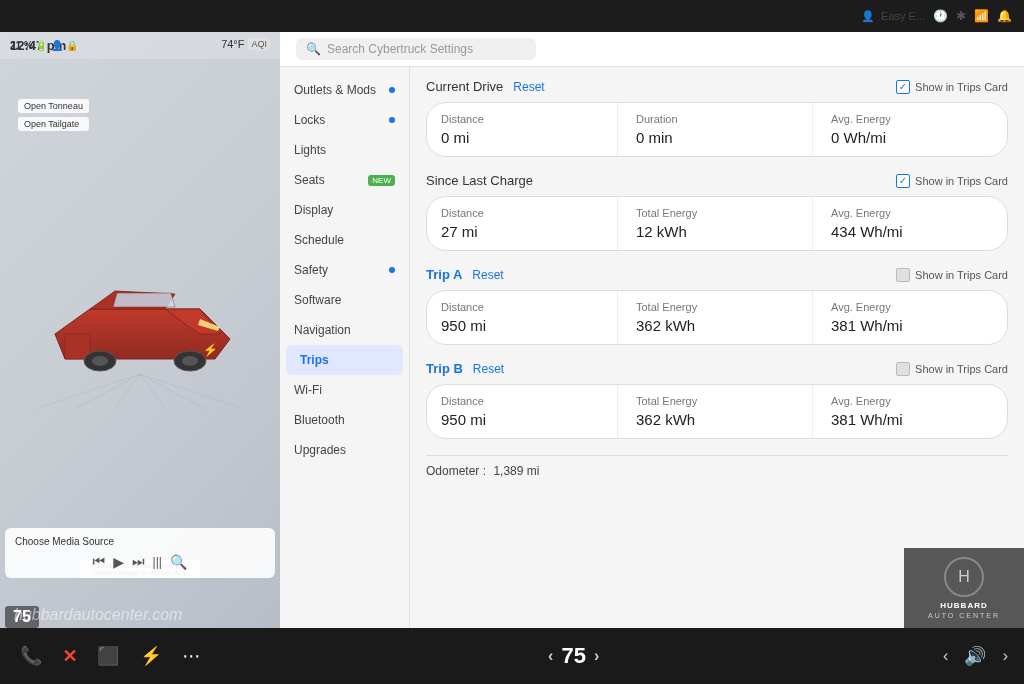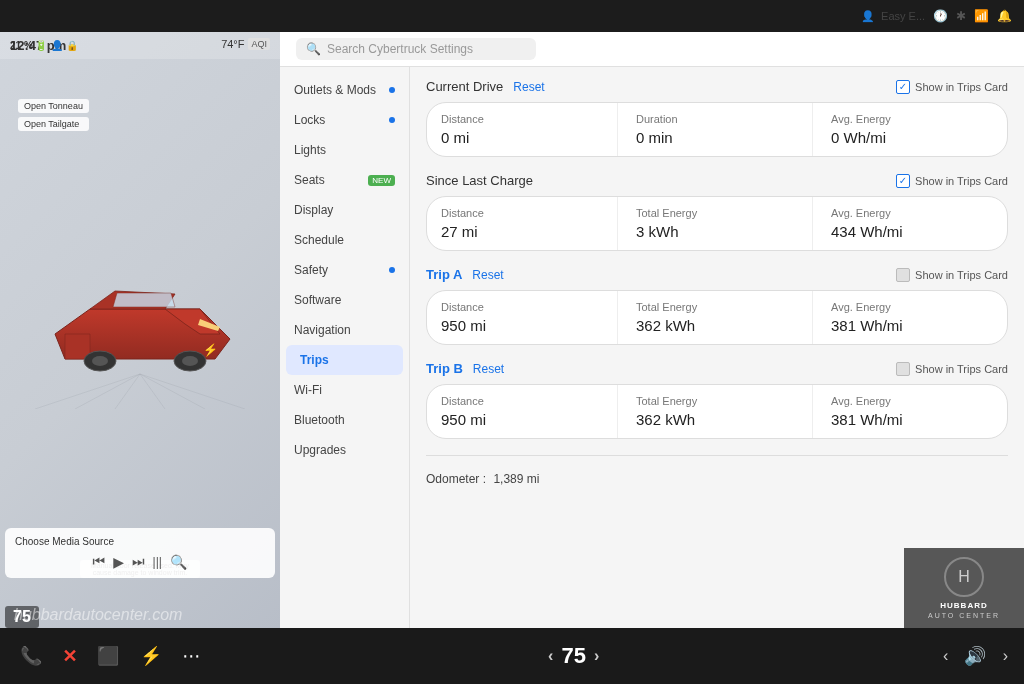--- a/index.html
+++ b/index.html
@@ -332,21 +332,21 @@
       margin-bottom: 4px;
     }
     .stat-value {
       font-size: 15px;
       color: #222;
       font-weight: 500;
     }
 
     .odometer-bar {
       margin-top: 12px;
-      padding: 16px 0;
+      padding: 8px 0;
       border-top: 1px solid #ddd;
       font-size: 12px;
       color: #444;
     }
 
     
     .taskbar {
       height: 56px;
       background: #1a1a1a;
       display: flex;
@@ -631,21 +631,21 @@
                 <span>Show in Trips Card</span>
               </div>
             </div>
             <div class="stats-row">
               <div class="stat-card">
                 <div class="stat-label">Distance</div>
                 <div class="stat-value">27 mi</div>
               </div>
               <div class="stat-card">
                 <div class="stat-label">Total Energy</div>
-                <div class="stat-value">3 kWh</div>
+                <div class="stat-value">12 kWh</div>
               </div>
               <div class="stat-card">
                 <div class="stat-label">Avg. Energy</div>
                 <div class="stat-value">434 Wh/mi</div>
               </div>
             </div>
           </div>
 
           <div class="trip-section">
             <div class="trip-header">

